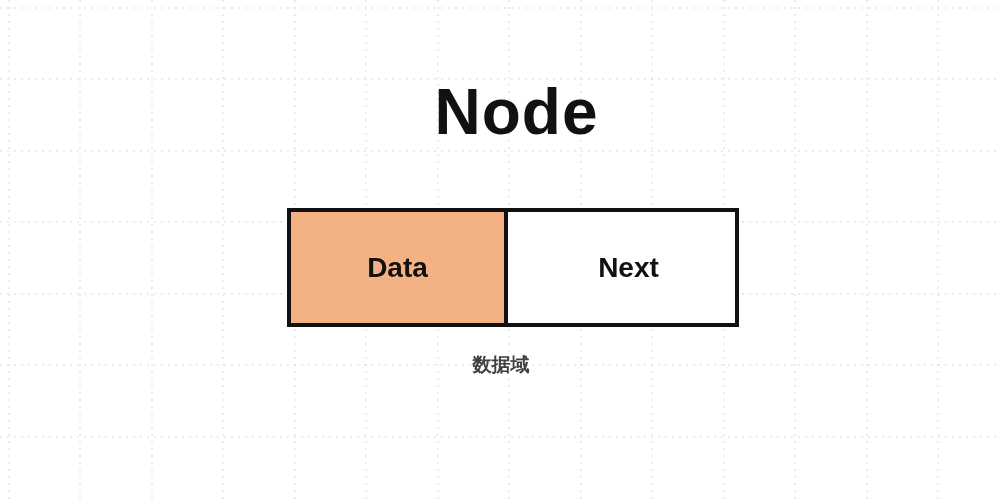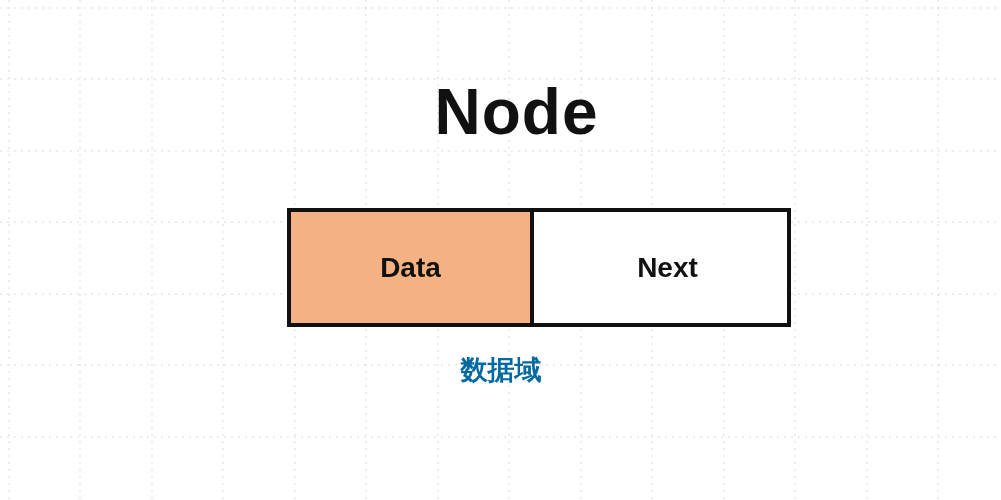--- a/index.html
+++ b/index.html
@@ -32,21 +32,21 @@
     font-size: 64px;
     font-weight: bold;
     color: #111111;
     letter-spacing: 1px;
     line-height: 1;
   }
   .node-box {
     position: absolute;
     left: 287px;
     top: 208px;
-    width: 504px;
+    width: 452px;
     height: 119px;
     box-sizing: border-box;
     border: 4px solid #111111;
     display: flex;
     background: #ffffff;
   }
   .cell {
     flex: 1 1 50%;
     display: flex;
     align-items: center;
@@ -66,23 +66,23 @@
   .captions-row {
     position: absolute;
     left: 287px;
     top: 352px;
     width: 428px;
     display: flex;
   }
   .caption {
     flex: 1 1 50%;
     text-align: center;
-    font-size: 27px;
+    font-size: 19px;
     font-weight: bold;
-    color: #0369a1;
+    color: #404040;
   }
 </style>
 </head>
 <body>
 
 <div class="canvas">
 
   <svg class="grid-svg" viewBox="0 0 1001 500" xmlns="http://www.w3.org/2000/svg" aria-hidden="true">
     <g stroke="#D9D9D9" stroke-width="1" stroke-dasharray="2 5" fill="none">
 

